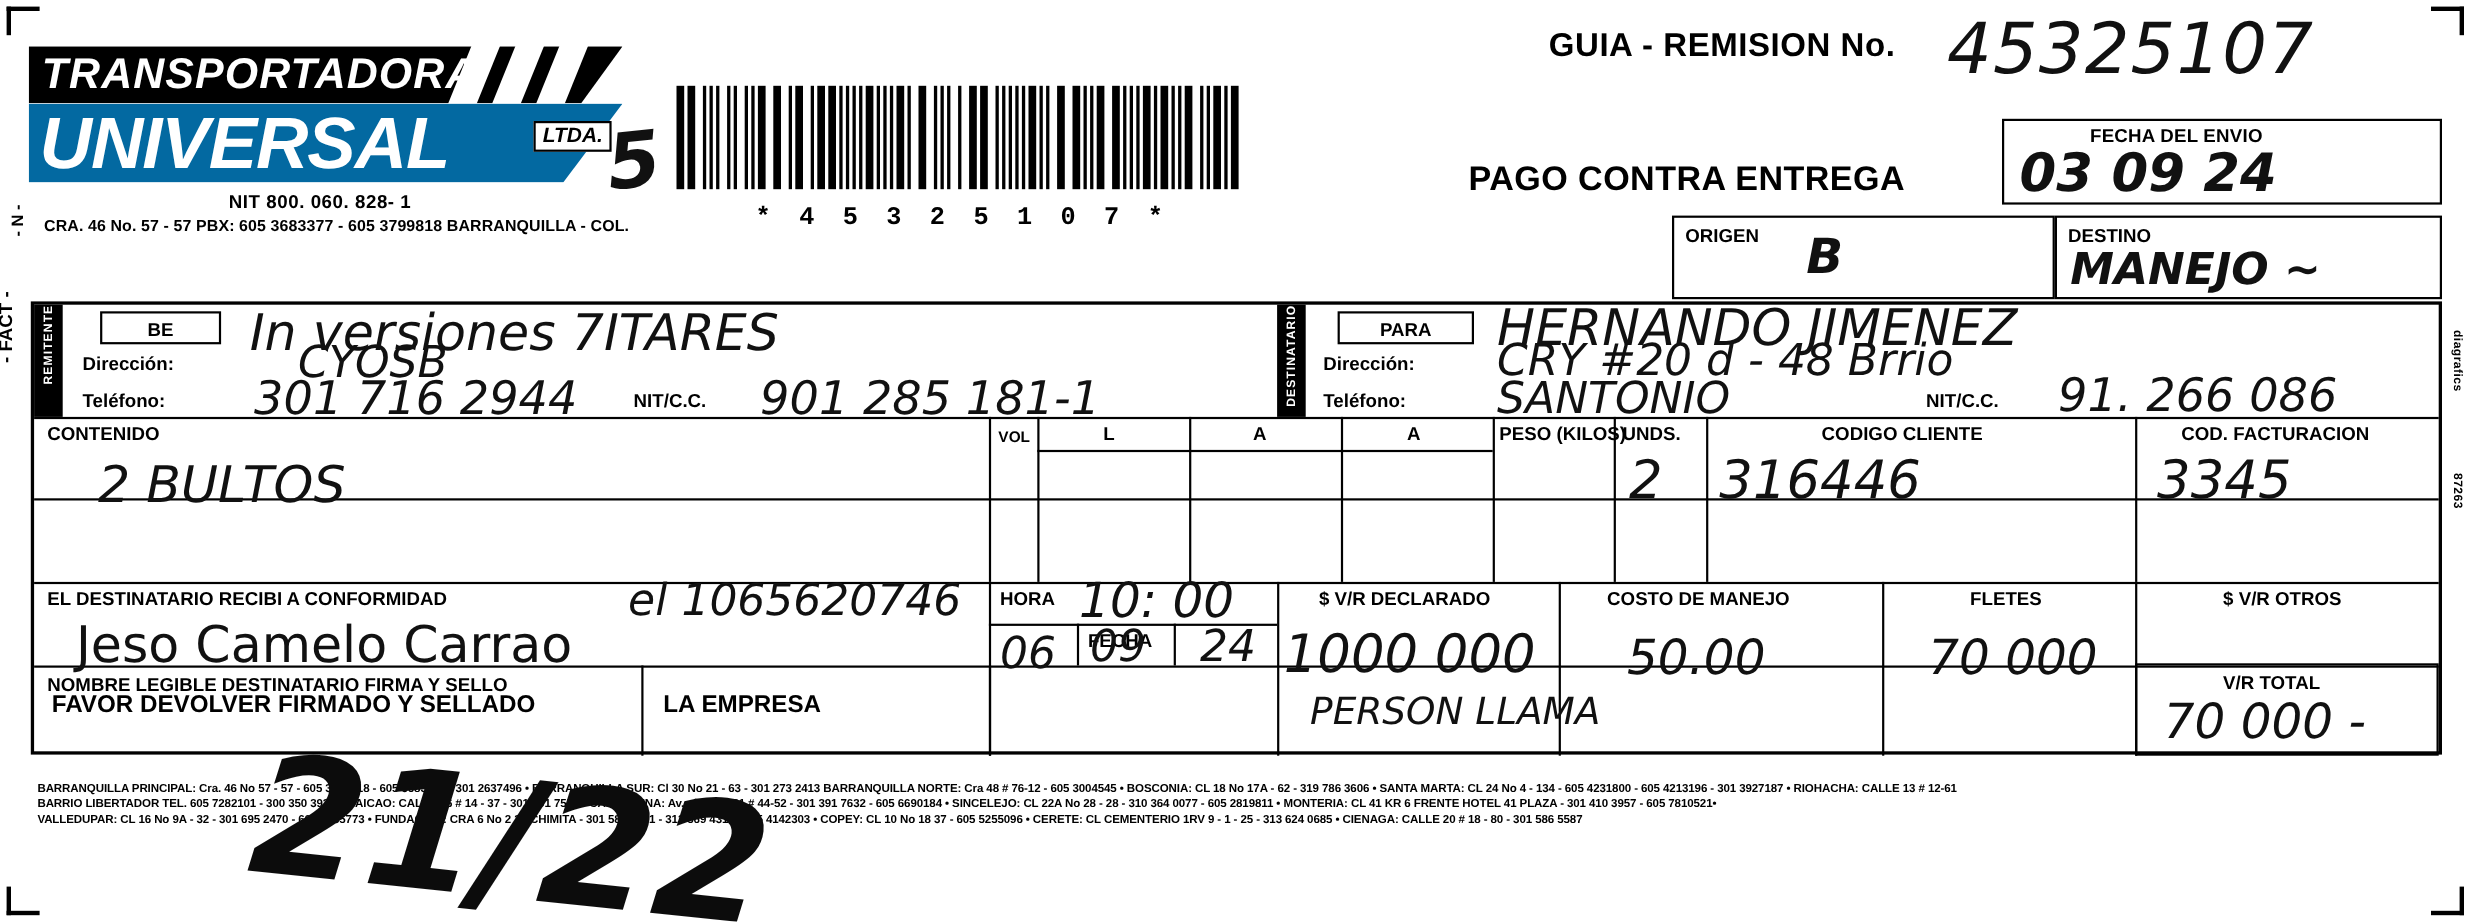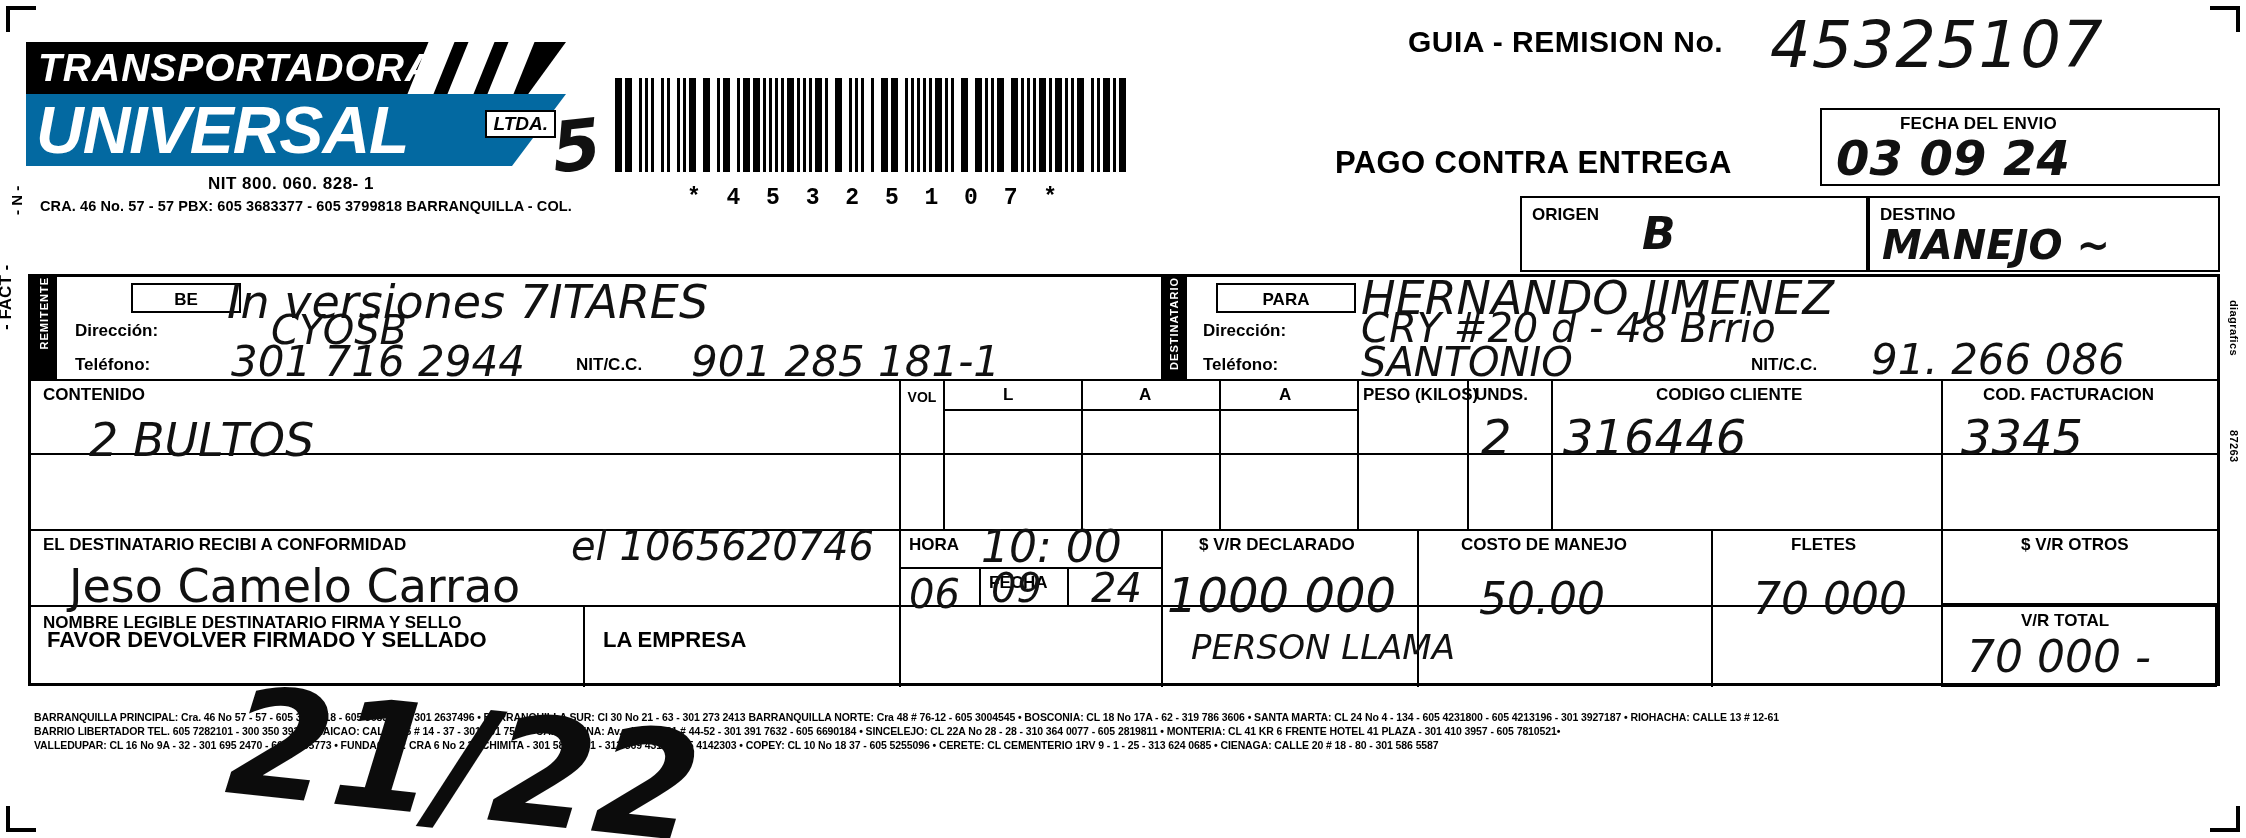--- a/index.html
+++ b/index.html
@@ -222,32 +222,32 @@
     <div class="hline" style="left:0;top:328px;width:2186px;"></div>
 
     <div class="vstrip" style="left:0;top:0;height:102px;">
       <span>REMITENTE</span>
     </div>
 
     <div class="vstrip" style="left:1130px;top:0;height:102px;">
       <span>DESTINATARIO</span>
     </div>
 
-    <div class="minibox" style="left:60px;top:6px;width:110px;height:30px;margin-left:40px;">
+    <div class="minibox" style="left:60px;top:6px;width:110px;height:30px;">
       <span>BE</span>
     </div>
     <div class="hw" style="left:196px;top:-2px;font-size:46px;">In versiones 7ITARES</div>
     <div class="fld" style="left:44px;top:44px;">Dirección:</div>
     <div class="hw" style="left:240px;top:30px;font-size:40px;">CYOSB</div>
     <div class="fld" style="left:44px;top:78px;">Teléfono:</div>
     <div class="hw" style="left:200px;top:60px;font-size:42px;">301 716 2944</div>
     <div class="fld" style="left:545px;top:78px;">NIT/C.C.</div>
     <div class="hw" style="left:660px;top:60px;font-size:42px;">901 285 181-1</div>
 
-    <div class="minibox" style="left:1185px;top:6px;width:140px;height:30px;">
+    <div class="minibox" style="left:1185px;top:6px;width:124px;height:30px;">
       <span>PARA</span>
     </div>
     <div class="hw" style="left:1330px;top:-6px;font-size:46px;">HERNANDO JIMENEZ</div>
     <div class="fld" style="left:1172px;top:44px;">Dirección:</div>
     <div class="hw" style="left:1330px;top:28px;font-size:40px;">CRY #20 d - 48 Brrio</div>
     <div class="fld" style="left:1172px;top:78px;">Teléfono:</div>
     <div class="hw" style="left:1330px;top:62px;font-size:40px;">SANTONIO</div>
     <div class="fld" style="left:1720px;top:78px;">NIT/C.C.</div>
     <div class="hw" style="left:1840px;top:58px;font-size:42px;">91. 266 086</div>
 

